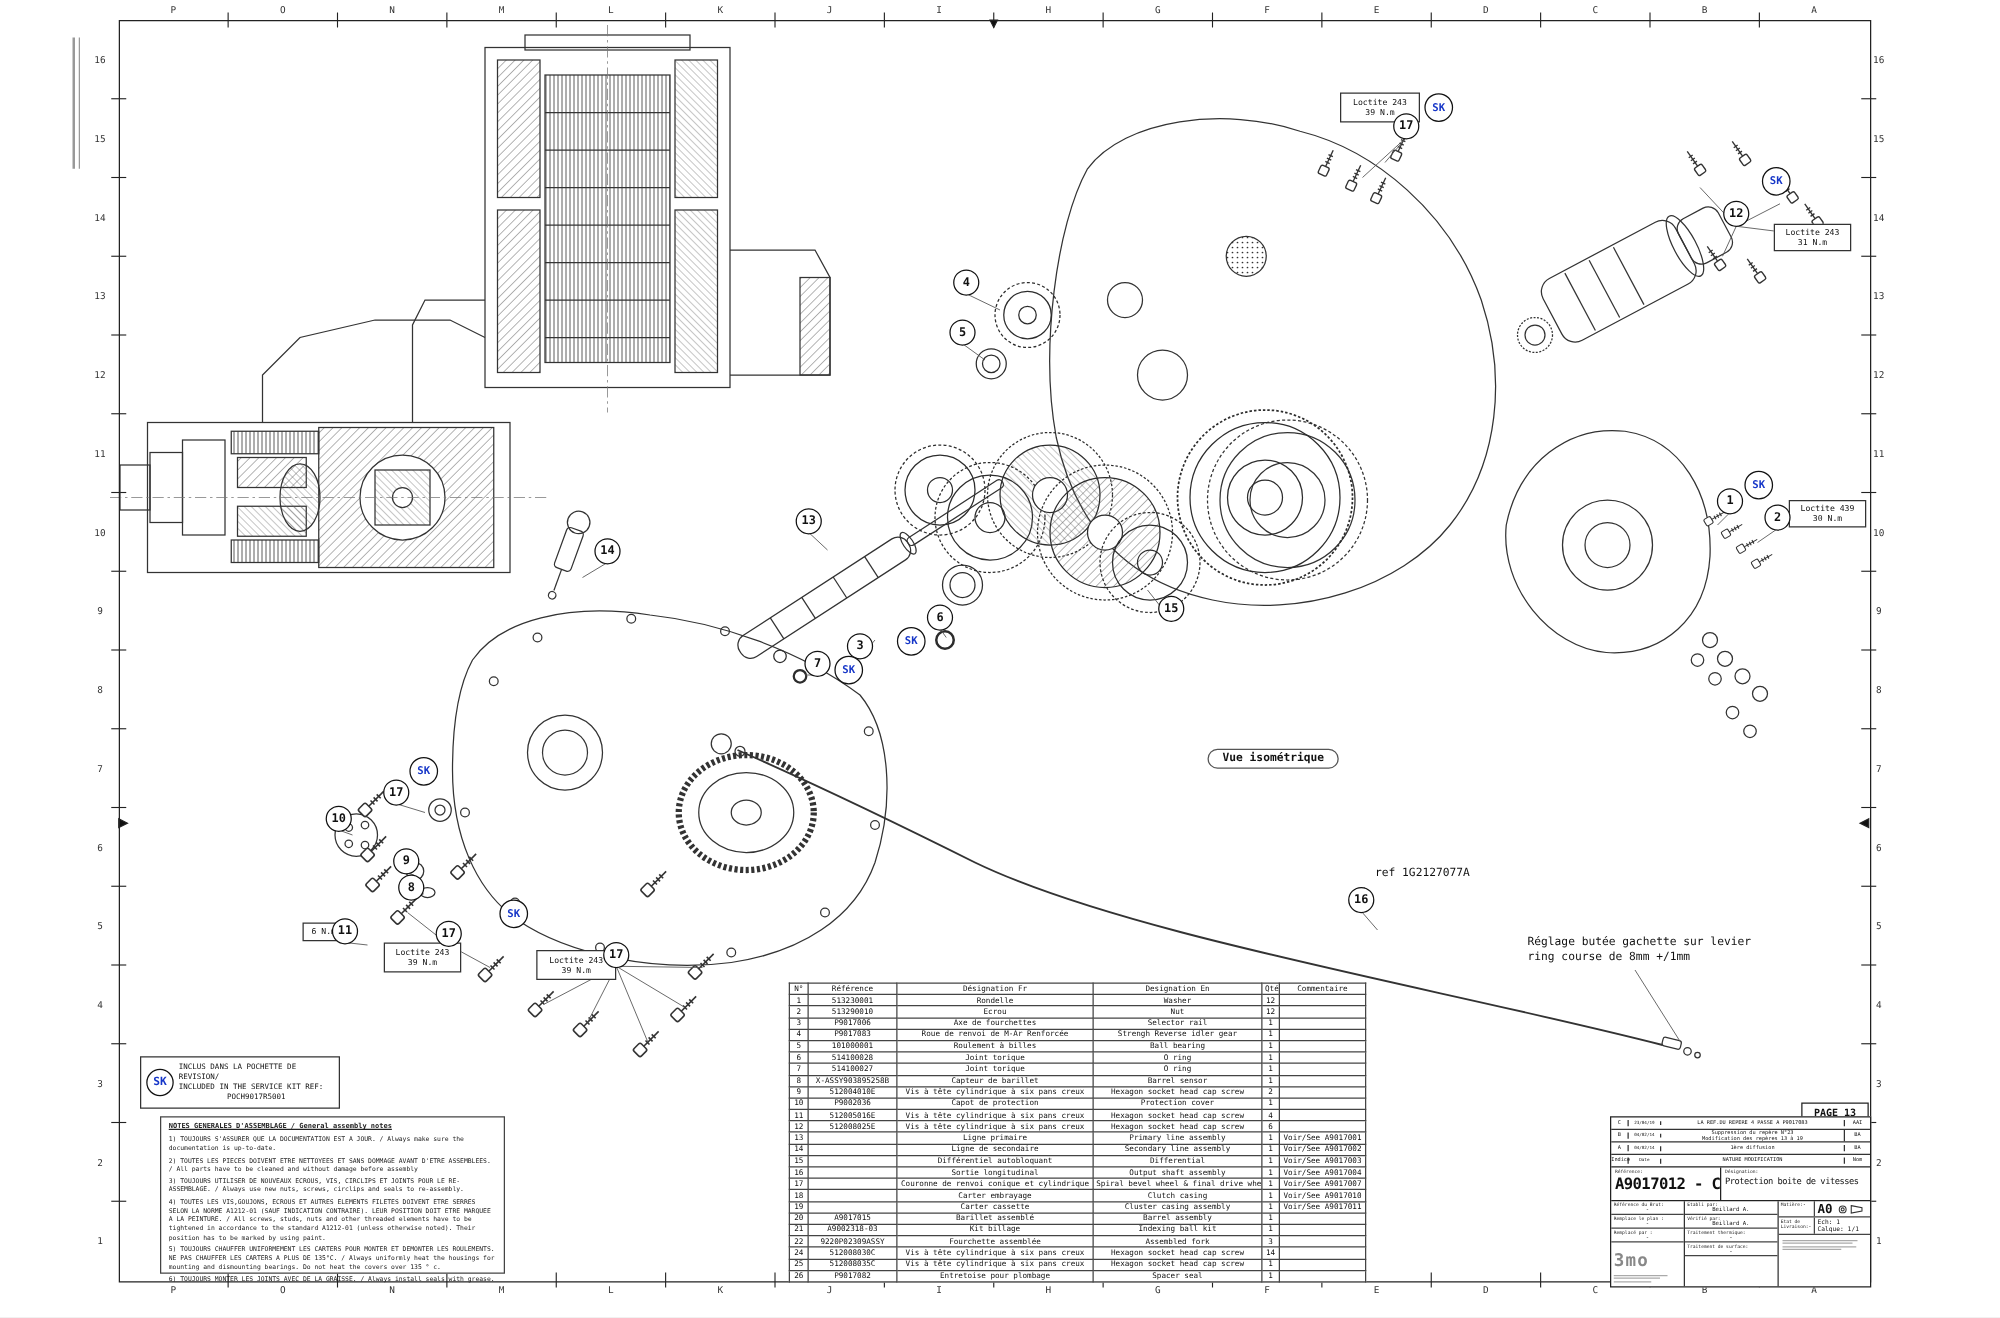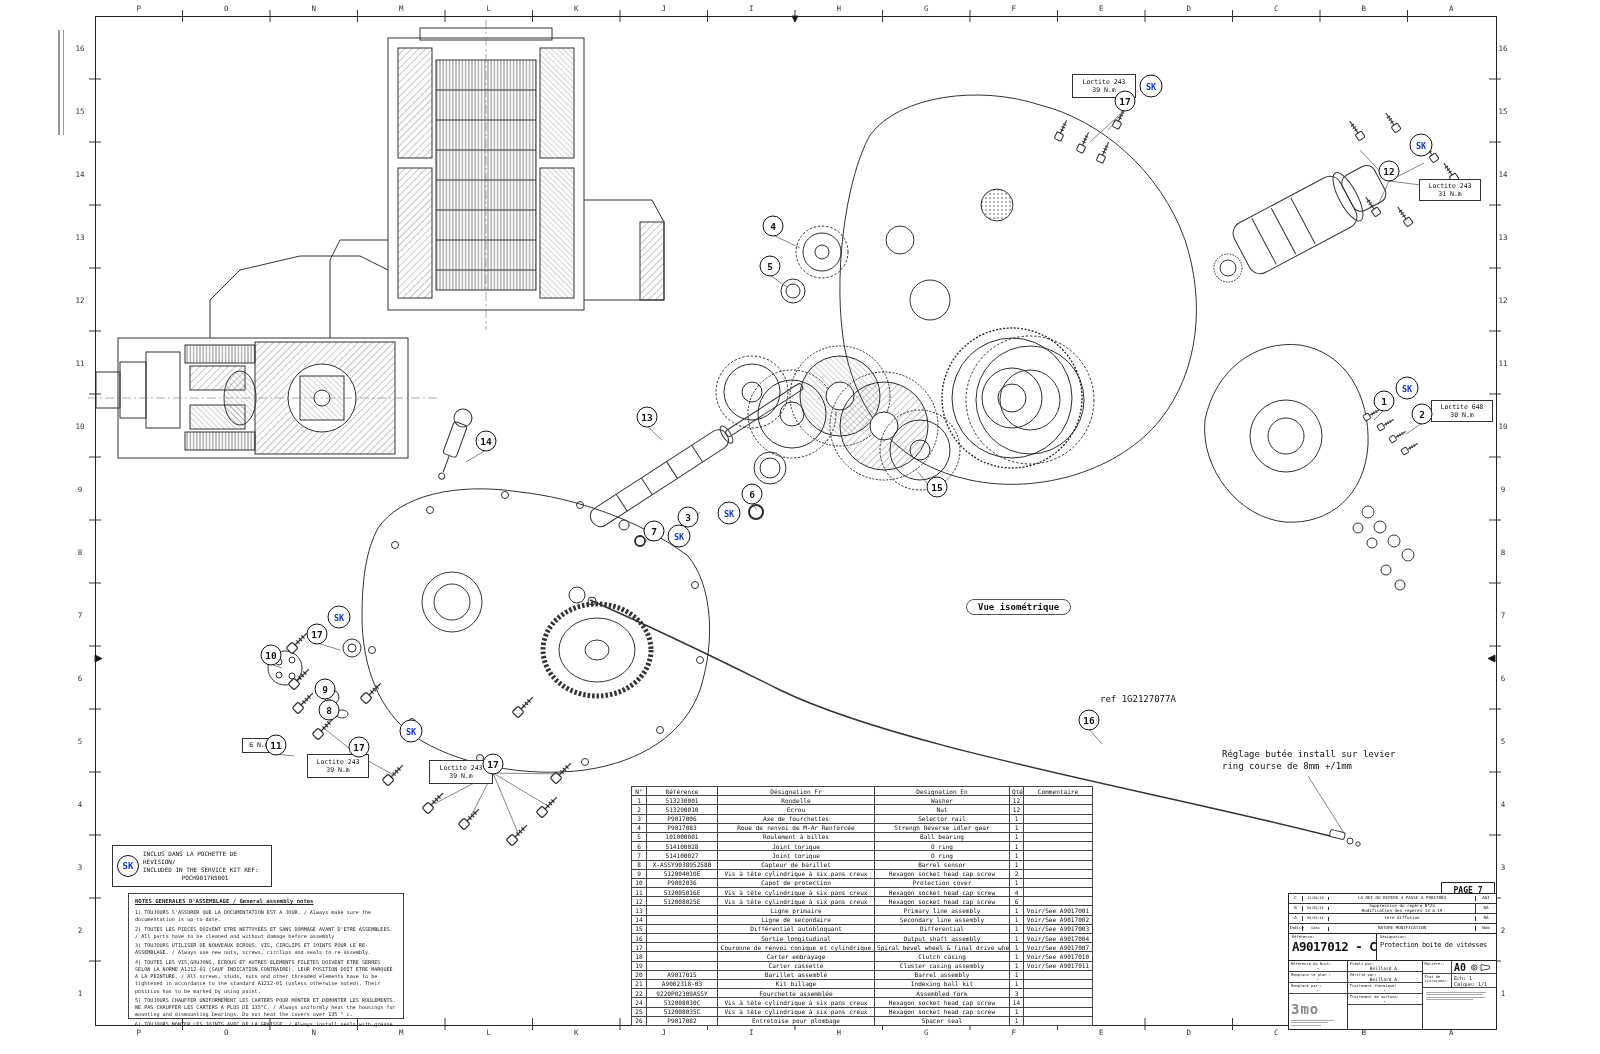--- a/index.html
+++ b/index.html
@@ -533,43 +533,43 @@
   <div id="callout-layer">
       <div class="cbox" style="left: 1072px; top: 74px; width: 62px; height: 22px;">
         <div>Loctite 243</div>
         <div>39 N.m</div>
       </div>
       <div class="cbox" style="left: 1419px; top: 179px; width: 60px; height: 20px;">
         <div>Loctite 243</div>
         <div>31 N.m</div>
       </div>
       <div class="cbox" style="left: 1431px; top: 400px; width: 60px; height: 20px;">
-        <div>Loctite 648</div>
+        <div>Loctite 439</div>
         <div>30 N.m</div>
       </div>
       <div class="cbox" style="left: 307px; top: 754px; width: 60px; height: 22px;">
         <div>Loctite 243</div>
         <div>39 N.m</div>
       </div>
       <div class="cbox" style="left: 429px; top: 760px; width: 62px; height: 22px;">
         <div>Loctite 243</div>
         <div>39 N.m</div>
       </div>
       <div class="cbox" style="left: 242px; top: 738px; width: 32px; height: 13px;">
         <div>6 N.m</div>
       </div>
     </div>
 
   <div class="vue-label">Vue isométrique</div>
   <div class="ref-cable">ref 1G2127077A</div>
   <div class="reglage">
-    <div>Réglage butée install sur levier</div>
+    <div>Réglage butée gachette sur levier</div>
     <div>ring course de 8mm +/1mm</div>
   </div>
-  <div class="page-label">PAGE 7</div>
+  <div class="page-label">PAGE 13</div>
 
   <div class="sk-legend">
     <div class="sk-circle">SK</div>
     <div class="sk-text">
       <div>INCLUS DANS LA POCHETTE DE REVISION/</div>
       <div>INCLUDED IN THE SERVICE KIT REF:</div>
       <div style="text-align:center">POCH9017R5001</div>
     </div>
   </div>
 

